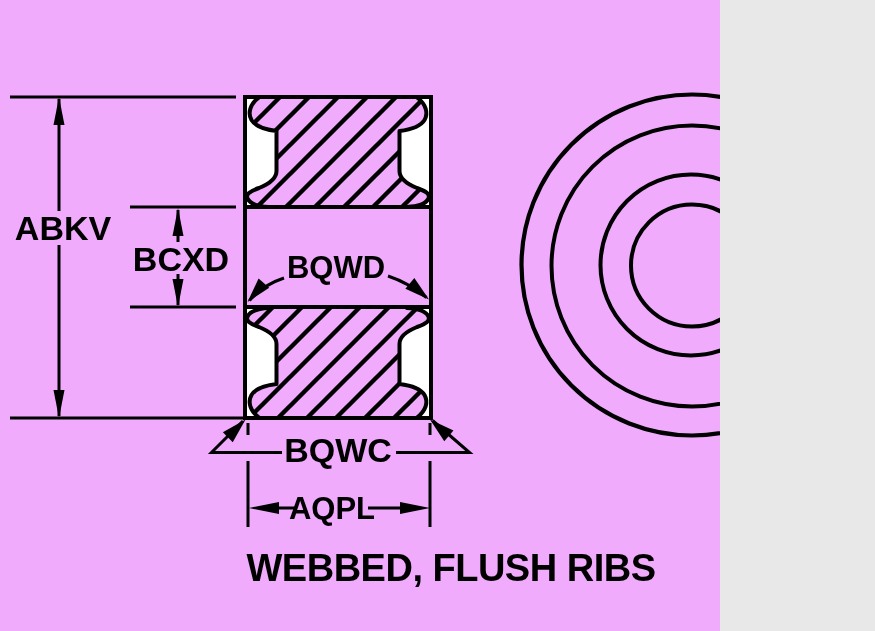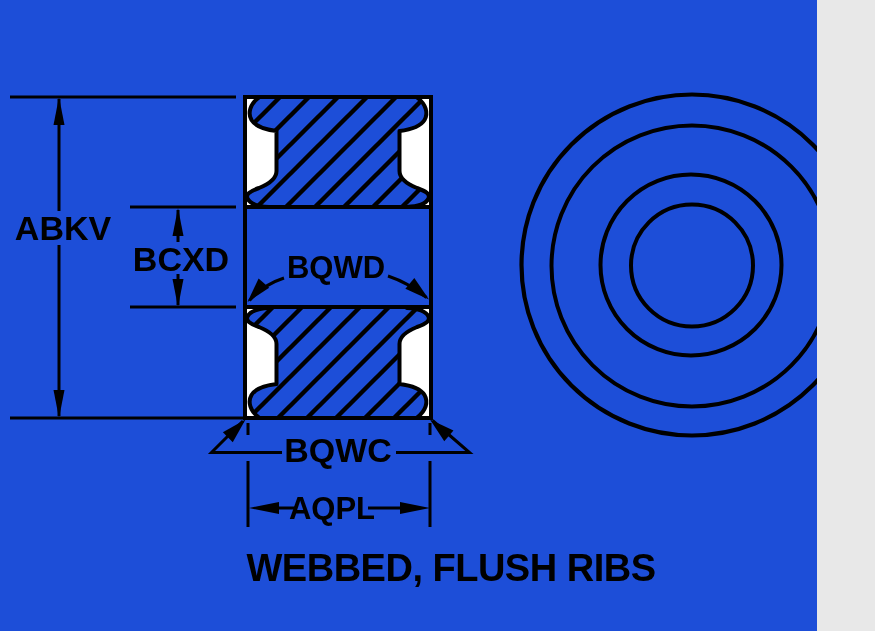--- a/index.html
+++ b/index.html
@@ -1,19 +1,19 @@
 <!DOCTYPE html>
 <html><head>
 <meta charset="utf-8">
 <style>
   html,body{margin:0;padding:0;background:#e8e8e8;}
   .stage{
     position:relative;
-    width:817px;height:631px;
-    background:#1d4ed8;
+    width:720px;height:631px;
+    background:#f0abfc;
     overflow:hidden;
     font-family:"Liberation Sans", sans-serif;
     text-align:center;
   }
   svg{position:absolute;left:0;top:0;}
   .ink{stroke:#000;fill:none;}
   .obj{stroke-width:4;}
   .dim{stroke-width:3;}
   .ah{fill:#000;stroke:none;}
   .lbl{

